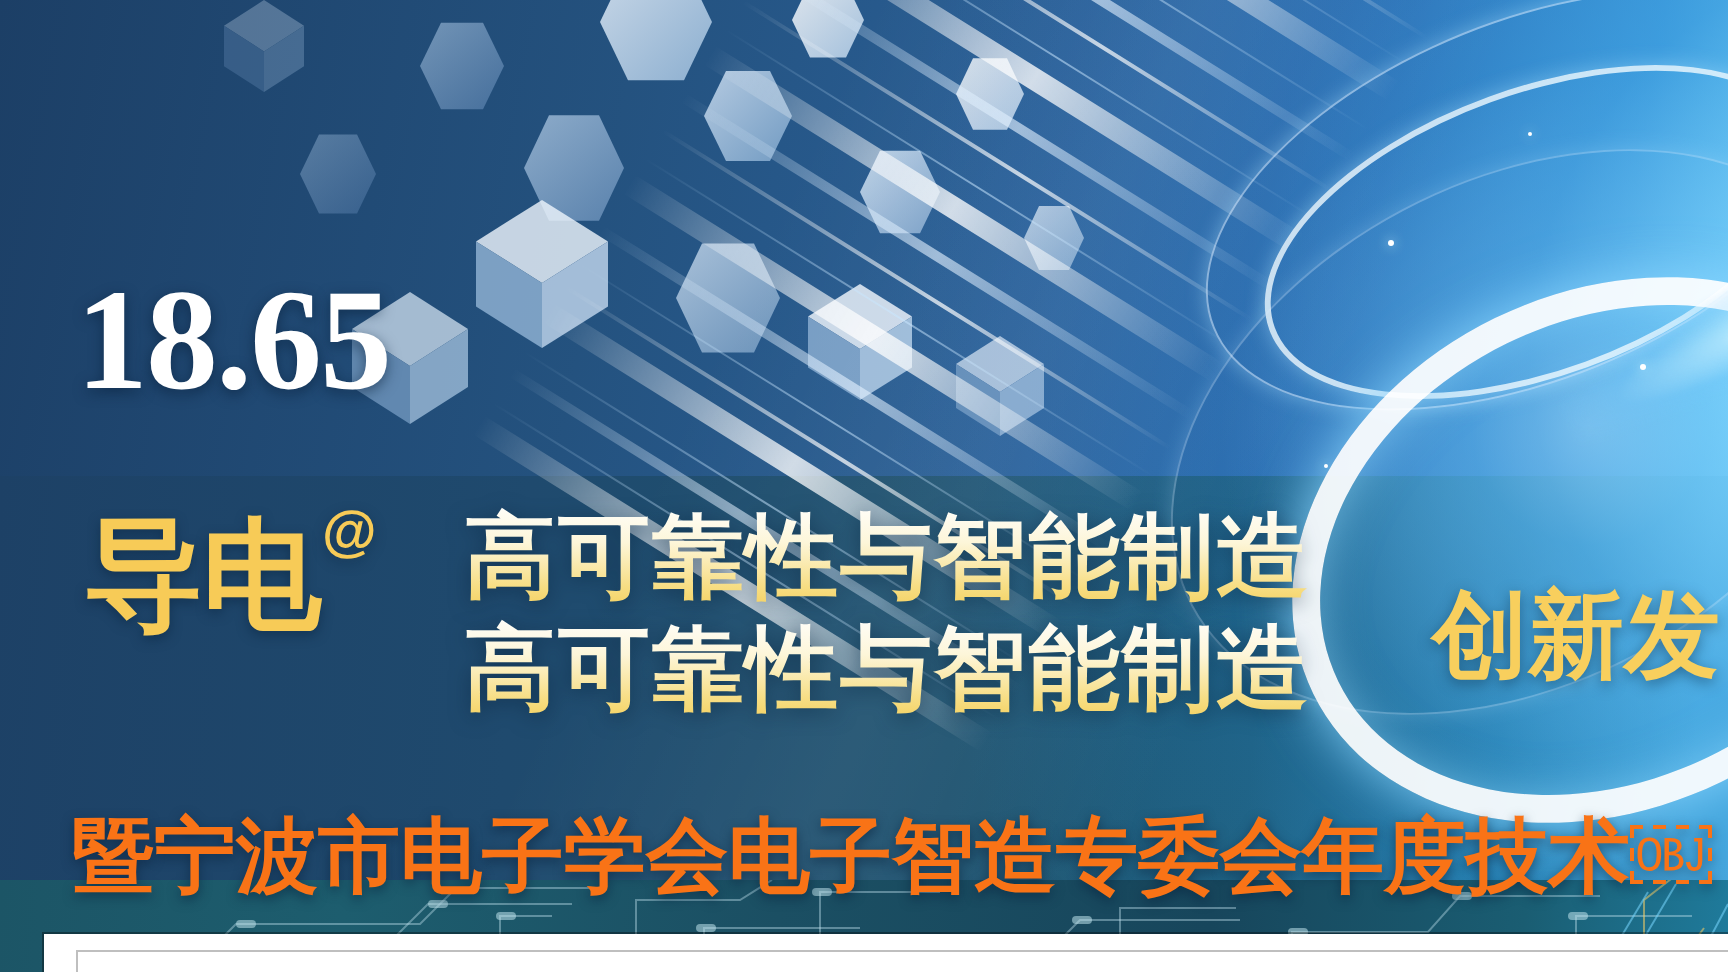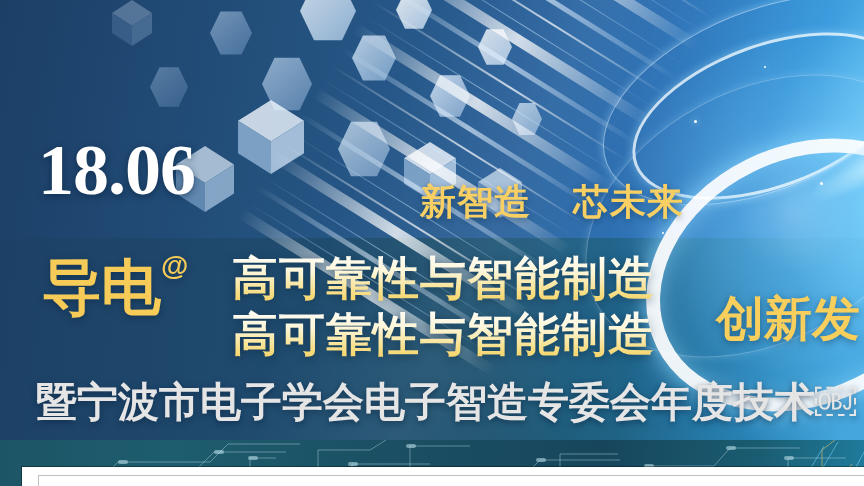--- a/index.html
+++ b/index.html
@@ -159,22 +159,22 @@
   }
 
   .sideword {
     position:absolute; left:716px; top:295px;
     font-size:48px; font-weight:700; color:#f8cf5d;
     letter-spacing:0; white-space:nowrap; line-height:1;
     text-shadow: 0 2px 7px rgba(10,45,75,.5);
   }
 
   .subline {
-    position:absolute; left:36px; top:380px;
-    font-size:41px; font-weight:700; color:#e5e5e5;
+    position:absolute; left:36px; top:406px;
+    font-size:41px; font-weight:700; color:#f97316;
     letter-spacing:0; white-space:nowrap; line-height:1.1;
     text-shadow: 0 2px 6px rgba(8,34,60,.6);
   }
 </style>
 </head>
 <body>
 
 <div id="stage">
 
   <div class="bg-layer bg-base"></div>
@@ -293,28 +293,23 @@
       <g stroke="rgba(120,215,255,0.55)">
         <path d="M800 46 L824 6"></path>
         <path d="M812 46 L838 2"></path>
         <path d="M846 46 L864 12"></path>
         <path d="M856 46 L864 30"></path>
       </g>
     </svg>
   </div>
 
   <div class="row-date">
-    <span class="date-num">18.06</span>
-  </div>
-
-  <div class="slogan">
-    <span>新智造</span>
-    <span class="gap"></span>
-    <span>芯未来</span>
-  </div>
+    <span class="date-num">18.65</span>
+  </div>
+
 
   <div class="brand">
     <span>导电</span><span class="at">@</span>
   </div>
 
   <div class="maintitle">
     <div>高可靠性与智能制造</div>
     <div>高可靠性与智能制造</div>
   </div>
 

